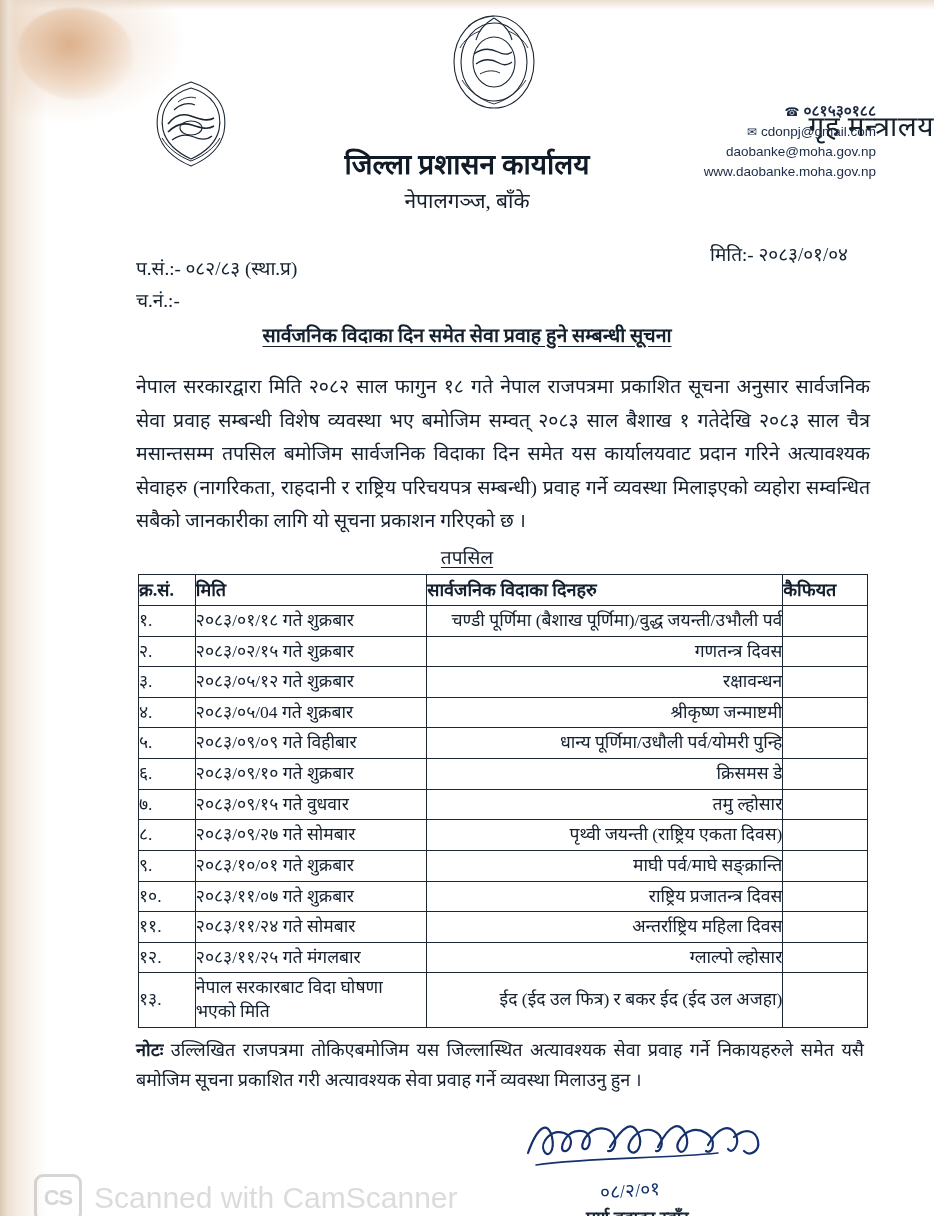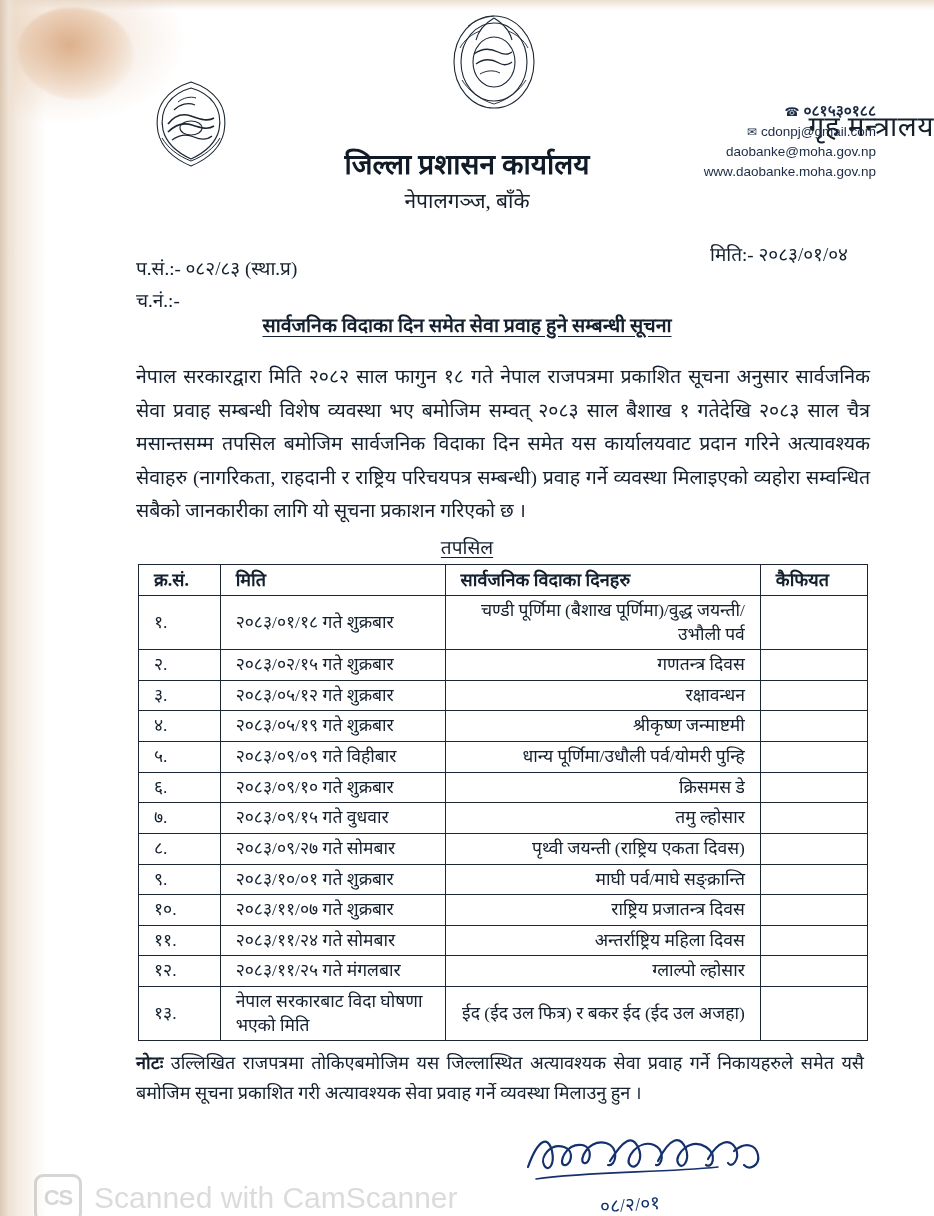--- a/index.html
+++ b/index.html
@@ -132,21 +132,21 @@
     font-size: 19px;
   }
 
   
   .subject {
     text-align: center;
     font-size: 19.5px;
     font-weight: bold;
     text-decoration: underline;
     text-underline-offset: 4px;
-    margin-top: 6px;
+    margin-top: 16px;
   }
 
   
   .body-text {
     margin: 22px 64px 0 136px;
     font-size: 19.5px;
     line-height: 1.72;
     text-align: justify;
     text-justify: inter-word;
   }
@@ -161,21 +161,21 @@
   
   table.holidays {
     margin: 0 66px 0 138px;
     border-collapse: collapse;
     width: 730px;
     font-size: 17.5px;
   }
   table.holidays th,
   table.holidays td {
     border: 1px solid #1d2733;
-    padding: 3px 15px;
+    padding: 3px 0;
     vertical-align: middle;
     line-height: 1.35;
   }
   table.holidays thead th {
     font-weight: bold;
     text-align: left;
     font-size: 18px;
   }
   th.c-sn, td.c-sn { width: 56px; text-align: left; }
   th.c-date, td.c-date { width: 232px; }
@@ -354,21 +354,21 @@
         <td class="c-rem"></td>
       </tr>
       <tr>
         <td class="c-sn">३.</td>
         <td class="c-date">२०८३/०५/१२ गते शुक्रबार</td>
         <td class="c-name">रक्षावन्धन</td>
         <td class="c-rem"></td>
       </tr>
       <tr>
         <td class="c-sn">४.</td>
-        <td class="c-date">२०८३/०५/१९ गते शुक्रबार</td>
+        <td class="c-date">२०८३/०५/04 गते शुक्रबार</td>
         <td class="c-name">श्रीकृष्ण जन्माष्टमी</td>
         <td class="c-rem"></td>
       </tr>
       <tr>
         <td class="c-sn">५.</td>
         <td class="c-date">२०८३/०९/०९ गते विहीबार</td>
         <td class="c-name">धान्य पूर्णिमा/उधौली पर्व/योमरी पुन्हि</td>
         <td class="c-rem"></td>
       </tr>
       <tr>

